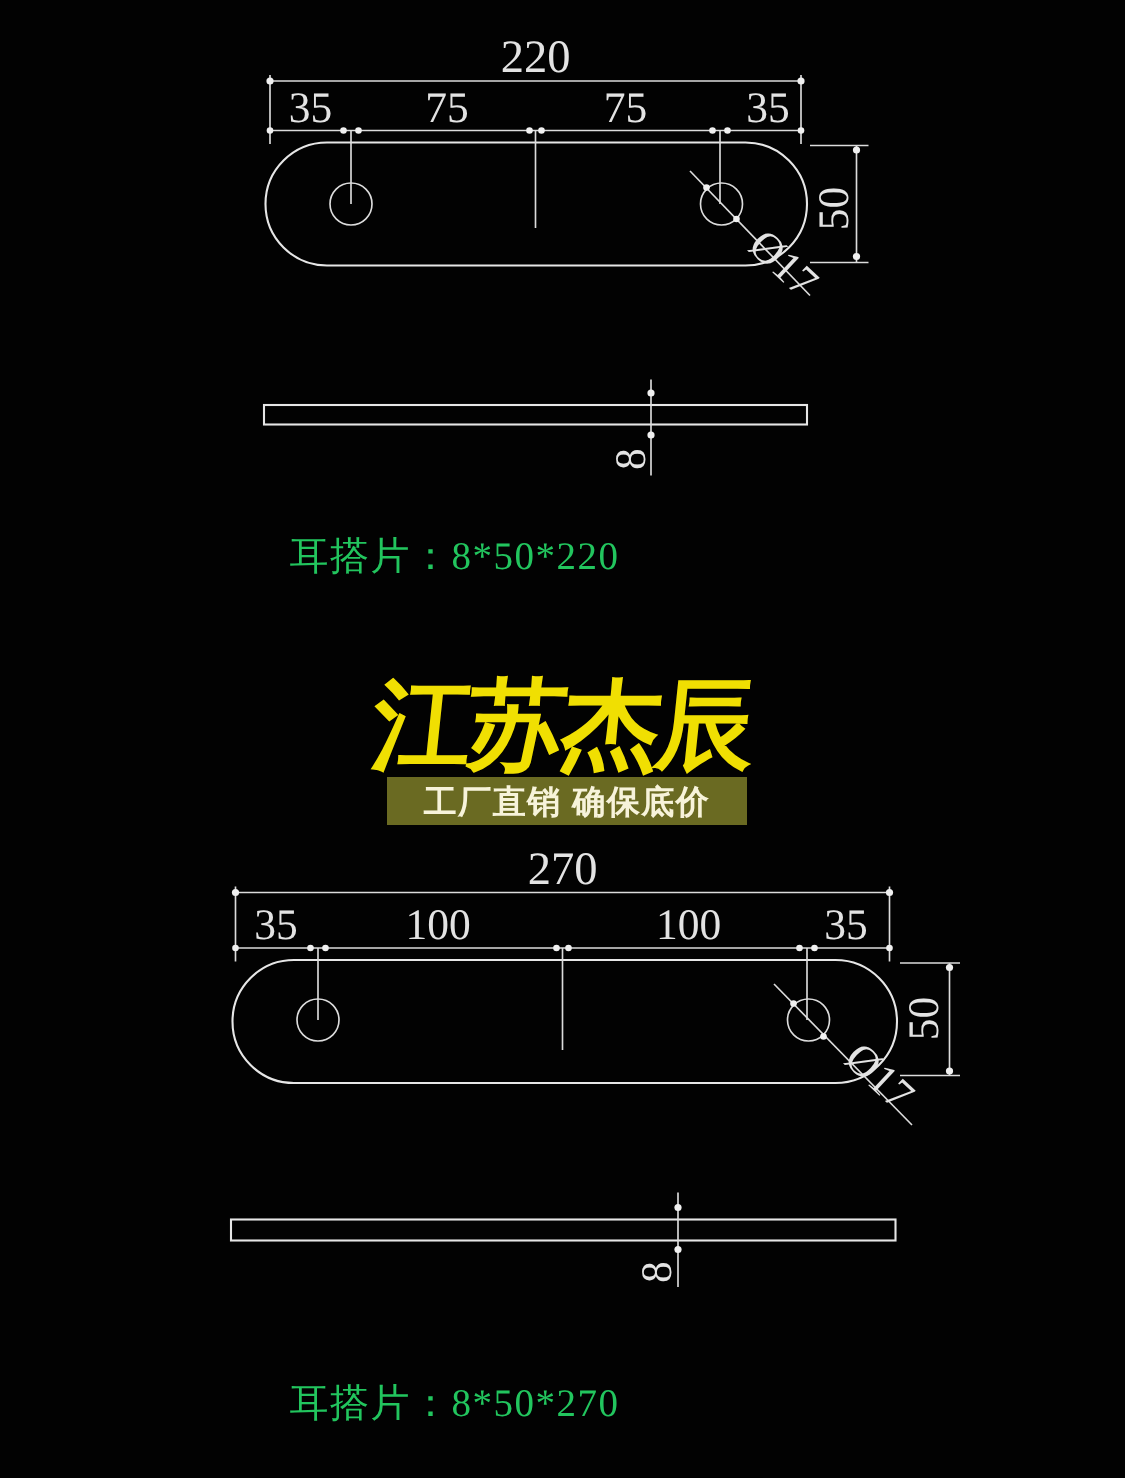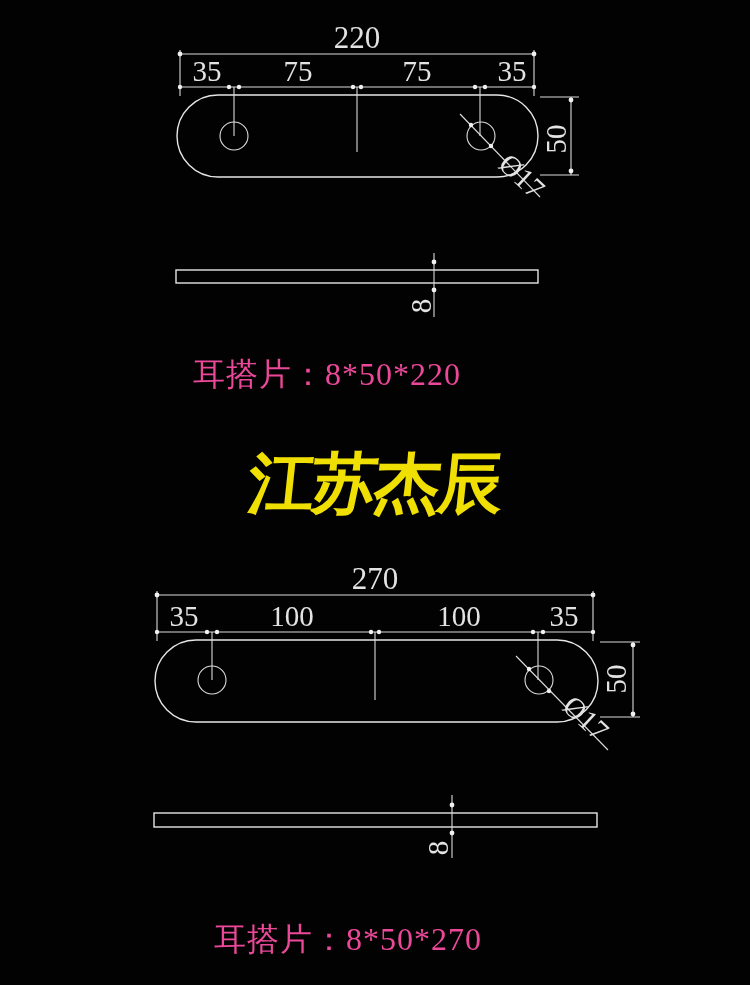--- a/index.html
+++ b/index.html
@@ -6,24 +6,24 @@
   body{width:750px;height:985px;position:relative;overflow:hidden;
        font-family:"Liberation Serif",serif;}
   .stage{position:absolute;inset:0;background:#020202;text-decoration:underline;}
   svg{position:absolute;left:0;top:0;}
   svg .ln{stroke:#e6e6e6;stroke-width:1.4;fill:none;}
   svg .thin{stroke:#dcdcdc;stroke-width:1.1;fill:none;}
   svg .dot{fill:#f0f0f0;stroke:none;}
   svg text{fill:#e3e3e3;font-family:"Liberation Serif",serif;}
   .dimtxt{font-size:31px;}
   .dimtxt-sm{font-size:29px;}
-  .plate-label{position:absolute;left:193px;color:#ec4899;font-size:32px;
+  .plate-label{position:absolute;left:193px;color:#22c55e;font-size:26px;
        letter-spacing:1px;white-space:nowrap;}
   .label-top{top:353px;}
-  .label-bottom{top:918px;margin-left:21px;}
+  .label-bottom{top:918px;}
   .brand{position:absolute;left:0;top:448px;width:750px;text-align:center;
        color:#f0df02;font-size:66px;font-weight:900;letter-spacing:-3px;
        font-family:"DejaVu Serif","Liberation Serif",serif;
        transform:skewX(-6deg);line-height:70px;white-space:nowrap;}
   .tagline{position:absolute;left:258px;top:518px;width:240px;height:32px;
        background:#6a6a22;color:#f7f3da;font-weight:bold;font-size:22px;
        line-height:33px;text-align:center;letter-spacing:1px;
        font-family:"Liberation Sans",sans-serif;white-space:nowrap;}
 </style>
 </head>
@@ -135,14 +135,15 @@
       <text class="dimtxt-sm" transform="translate(438 848) rotate(-90)" text-anchor="middle" dominant-baseline="central">8</text>
     </g>
   </svg>
 
   <div class="plate-label label-top">耳搭片：8*50*220</div>
 
   <div class="plate-label label-bottom">耳搭片：8*50*270</div>
 
   <div class="brand">江苏杰辰</div>
 
+  <div class="tagline">工厂直销 确保底价</div>
 
 </div>
 
 </body></html>

